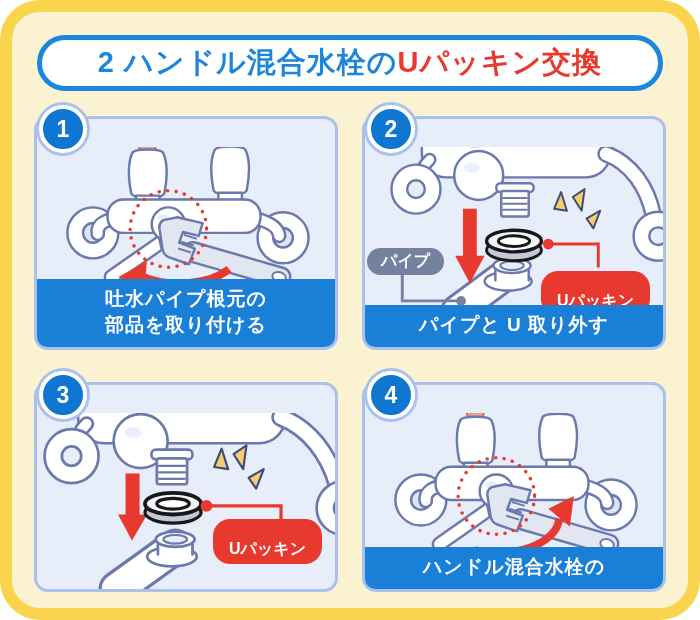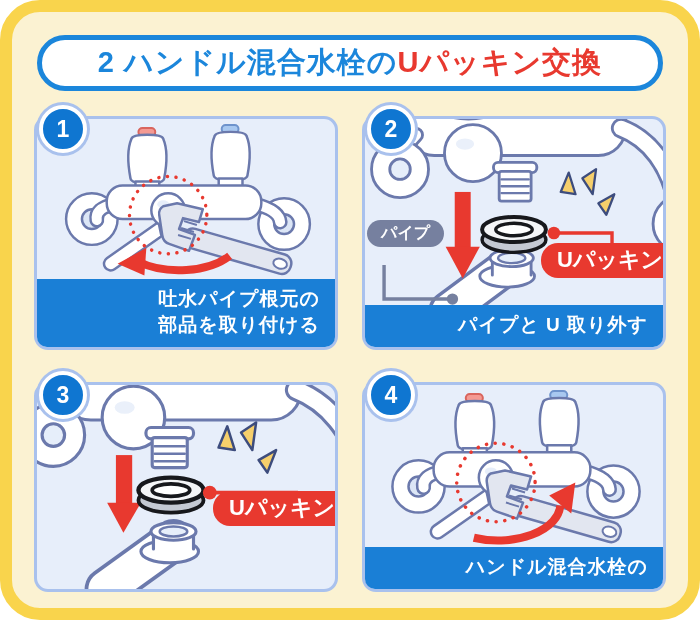--- a/index.html
+++ b/index.html
@@ -30,38 +30,38 @@
     position:relative;box-sizing:border-box;display:flex;flex-direction:column;
     background:#E7EEFA;border:3px solid #A9C1ED;border-radius:14px;
   }
   .badge{
     position:absolute;top:-14px;left:2px;width:40px;height:40px;z-index:6;
     border-radius:50%;background:#0F76D1;border:4px solid #ffffff;
     box-shadow:0 0 0 3px #A9C1ED;
     display:flex;align-items:center;justify-content:center;
     color:#ffffff;font-size:23px;font-weight:bold;
   }
-  .art{flex:1;position:relative;overflow:hidden;border-radius:11px 11px 0 0;}
+  .art{flex:1;position:relative;overflow:hidden;border-radius:11px 11px 0 0;margin-top:28px;}
   .art svg{position:absolute;inset:0;width:100%;height:100%;}
   .caption{
-    flex:none;background:#1A7FD6;color:#ffffff;text-align:right;
+    flex:none;background:#1A7FD6;color:#ffffff;text-align:center;
     font-weight:bold;font-size:19px;line-height:1.38;letter-spacing:1px;
     padding:7px 15px 9px;border-radius:0 0 10px 10px;
   }
   
   .pill{
     position:absolute;z-index:5;color:#ffffff;font-weight:bold;white-space:nowrap;
     display:inline-block;line-height:1;
   }
   .pill-slate{
     left:2px;top:101px;background:#76809F;border-radius:15px;
     font-size:16px;padding:5px 14px 6px;
   }
   .pill-red{
-    background:#E8392F;border-radius:17px;font-size:22px;padding:6px 16px 7px;
+    background:#E8392F;border-radius:17px;font-size:16px;padding:22px 16px 7px;
   }
   .pill-red.p2{left:176px;top:124px;}
   .pill-red.p3{left:176px;top:106px;}
 </style>
 </head>
 <body>
 
 <div class="card">
 
   <div class="banner">

